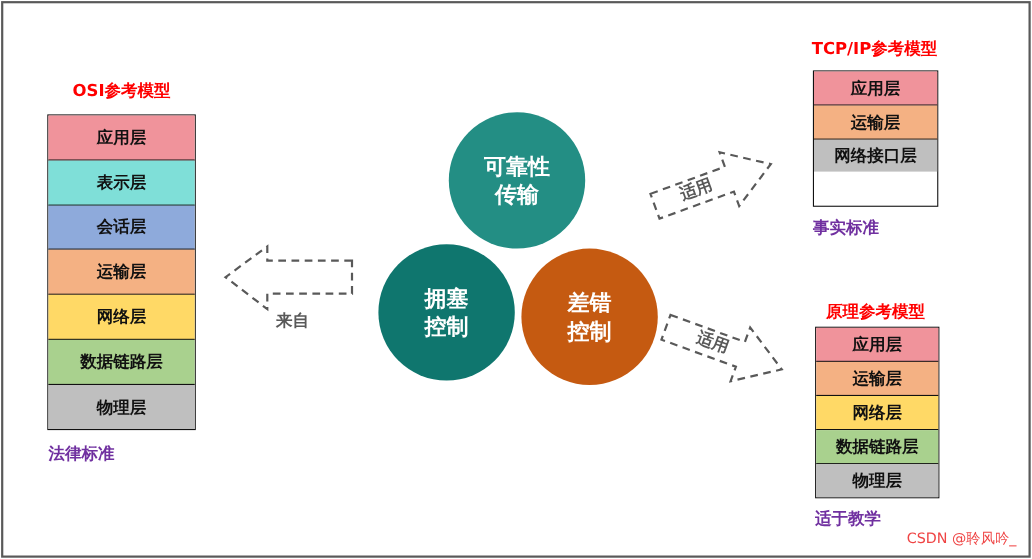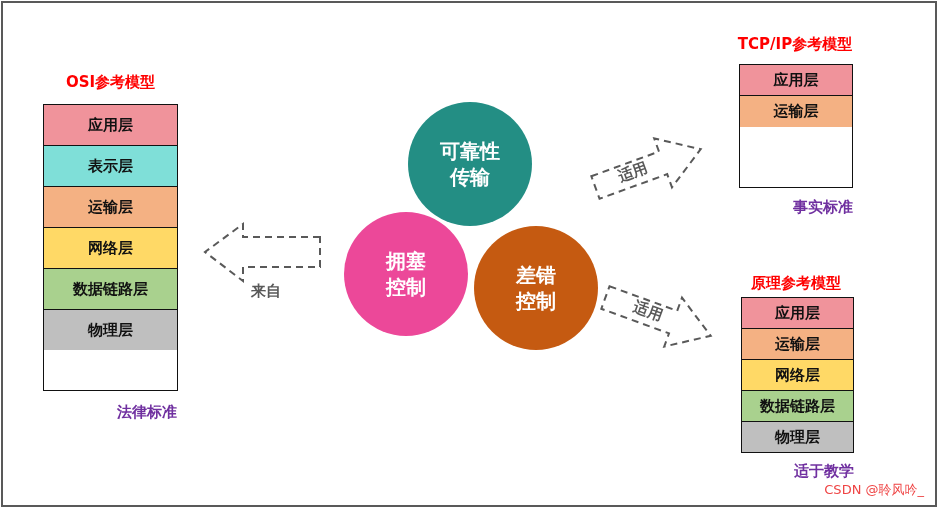--- a/index.html
+++ b/index.html
@@ -7,52 +7,53 @@
          font-family: "DejaVu Sans", "Liberation Sans", sans-serif; }
   .frame { position: absolute; left: 1px; top: 1px; width: 932px; height: 502px;
            border: 2px solid #595959; box-sizing: content-box; }
   .model-title { position: absolute; font-weight: bold; font-size: 15px; color: #ff0000;
                  text-align: center; white-space: nowrap; }
   .stack { position: absolute; border: 1px solid #111; box-sizing: border-box; }
   .layer { display: flex; align-items: center; justify-content: center;
            font-weight: bold; color: #111; border-bottom: 1px solid #111; box-sizing: border-box; text-align: center; }
   .layer:last-child { border-bottom: none; }
   .caption { position: absolute; font-weight: bold; font-size: 15px; color: #7030a0;
-             text-align: right; white-space: nowrap; }
+             text-align: left; white-space: nowrap; }
   .circle { position: absolute; border-radius: 50%; display: flex; align-items: center;
             justify-content: center; text-align: center; color: #fff; font-weight: bold;
             font-size: 20px; line-height: 26px; white-space: pre-line; }
   .arrow { position: absolute; }
   .arrow-label { position: absolute; font-weight: bold; font-size: 15px; color: #595959; white-space: nowrap; }
   .watermark { position: absolute; right: 14px; bottom: 9px; font-size: 13px; color: #ef4444; }
 </style>
 </head>
 <body>
 
 <div class="frame"></div>
 
 <div class="model-title" style="left:44px; top:73px; width:133px; color:#ff0000;">OSI参考模型</div>
 <div class="stack" style="left:43px; top:104px; width:135px; height:287px;">
   <div class="layer" style="height:41px;background:#f0939b;font-size:15px;">应用层</div>
   <div class="layer" style="height:41px;background:#7fdfd8;font-size:15px;">表示层</div>
+  <div class="layer" style="height:40px;background:#8eaadb;font-size:15px;">会话层</div>
   <div class="layer" style="height:41px;background:#f4b183;font-size:15px;">运输层</div>
   <div class="layer" style="height:41px;background:#ffd966;font-size:15px;">网络层</div>
   <div class="layer" style="height:41px;background:#a9d18e;font-size:15px;">数据链路层</div>
   <div class="layer" style="height:40px;background:#bfbfbf;font-size:15px;">物理层</div>
 </div>
 <div class="caption" style="left:44px; top:403px; width:133px;">法律标准</div>
 
 <svg class="arrow" style="left:200px; top:220px;" width="125" height="65" viewBox="0 0 125 65">
   <polygon points="120,17 43,17 43,4 5,32 43,61 43,47 120,47" fill="none" stroke="#595959" stroke-width="2" stroke-dasharray="7,5"></polygon>
 </svg>
 <div class="arrow-label" style="left:251px; top:242px;margin-top:40px;">来自</div>
 
 <div class="circle" style="left:408px; top:102px; width:124px; height:124px; background:#238e84;">可靠性
 传输</div>
-<div class="circle" style="left:344px; top:212px; width:124px; height:124px; background:#ec4899;">拥塞
+<div class="circle" style="left:344px; top:222px; width:124px; height:124px; background:#0f766e;">拥塞
 控制</div>
 <div class="circle" style="left:474px; top:226px; width:124px; height:124px; background:#c55a11;">差错
 控制</div>
 
 <svg class="arrow" style="left:582px; top:118px;" width="135" height="100" viewBox="0 0 135 100">
   <g transform="rotate(-20 67 50)">
     <polygon points="10,38 82,38 82,24 122,50 82,76 82,62 10,62" fill="none" stroke="#595959" stroke-width="2" stroke-dasharray="7,5"></polygon>
   </g>
 </svg>
 <div class="arrow-label" style="left:618px; top:163px; transform:rotate(-20deg); color:#595959;">适用</div>
@@ -61,20 +62,21 @@
   <g transform="rotate(20 67 47)">
     <polygon points="10,35 82,35 82,21 122,47 82,73 82,59 10,59" fill="none" stroke="#595959" stroke-width="2" stroke-dasharray="7,5"></polygon>
   </g>
 </svg>
 <div class="arrow-label" style="left:633px; top:302px; transform:rotate(20deg); color:#595959;">适用</div>
 
 <div class="model-title" style="left:725px; top:35px; width:140px;">TCP/IP参考模型</div>
 <div class="stack" style="left:739px; top:64px; width:114px; height:124px;">
   <div class="layer" style="height:31px;background:#f0939b;font-size:15px;">应用层</div>
   <div class="layer" style="height:31px;background:#f4b183;font-size:15px;">运输层</div>
+  <div class="layer" style="height:29px;background:#bfbfbf;font-size:15px;">网络接口层</div>
 </div>
 <div class="caption" style="left:739px; top:198px; width:114px;">事实标准</div>
 
 <div class="model-title" style="left:739px; top:274px; width:114px;">原理参考模型</div>
 <div class="stack" style="left:741px; top:297px; width:113px; height:156px;">
   <div class="layer" style="height:31px;background:#f0939b;font-size:15px;">应用层</div>
   <div class="layer" style="height:31px;background:#f4b183;font-size:15px;">运输层</div>
   <div class="layer" style="height:31px;background:#ffd966;font-size:15px;">网络层</div>
   <div class="layer" style="height:31px;background:#a9d18e;font-size:15px;">数据链路层</div>
   <div class="layer" style="height:30px;background:#bfbfbf;font-size:15px;">物理层</div>

